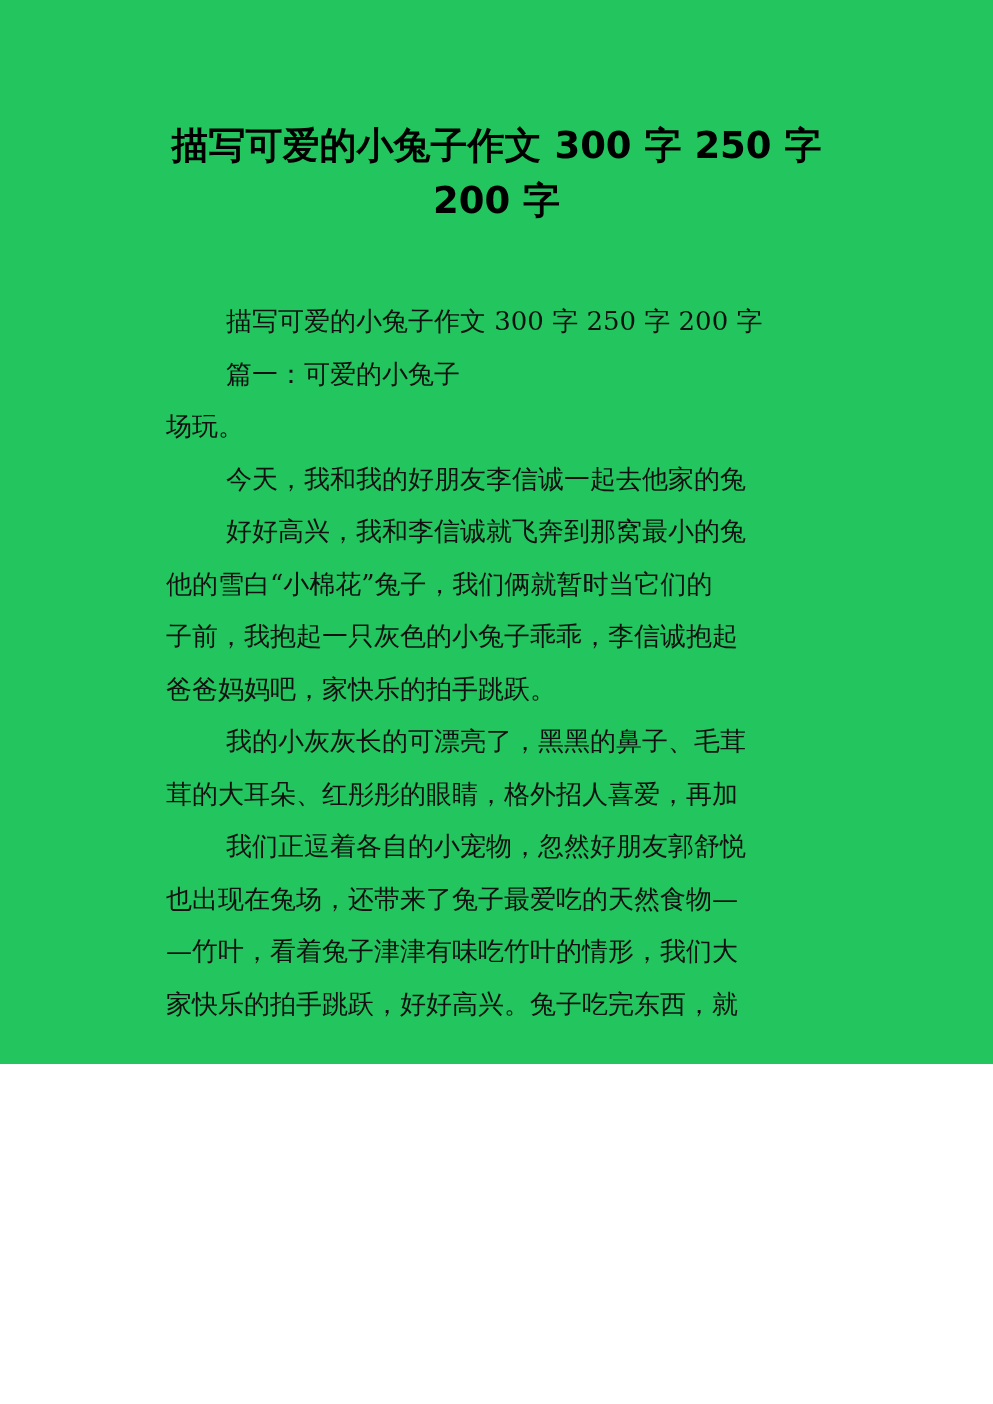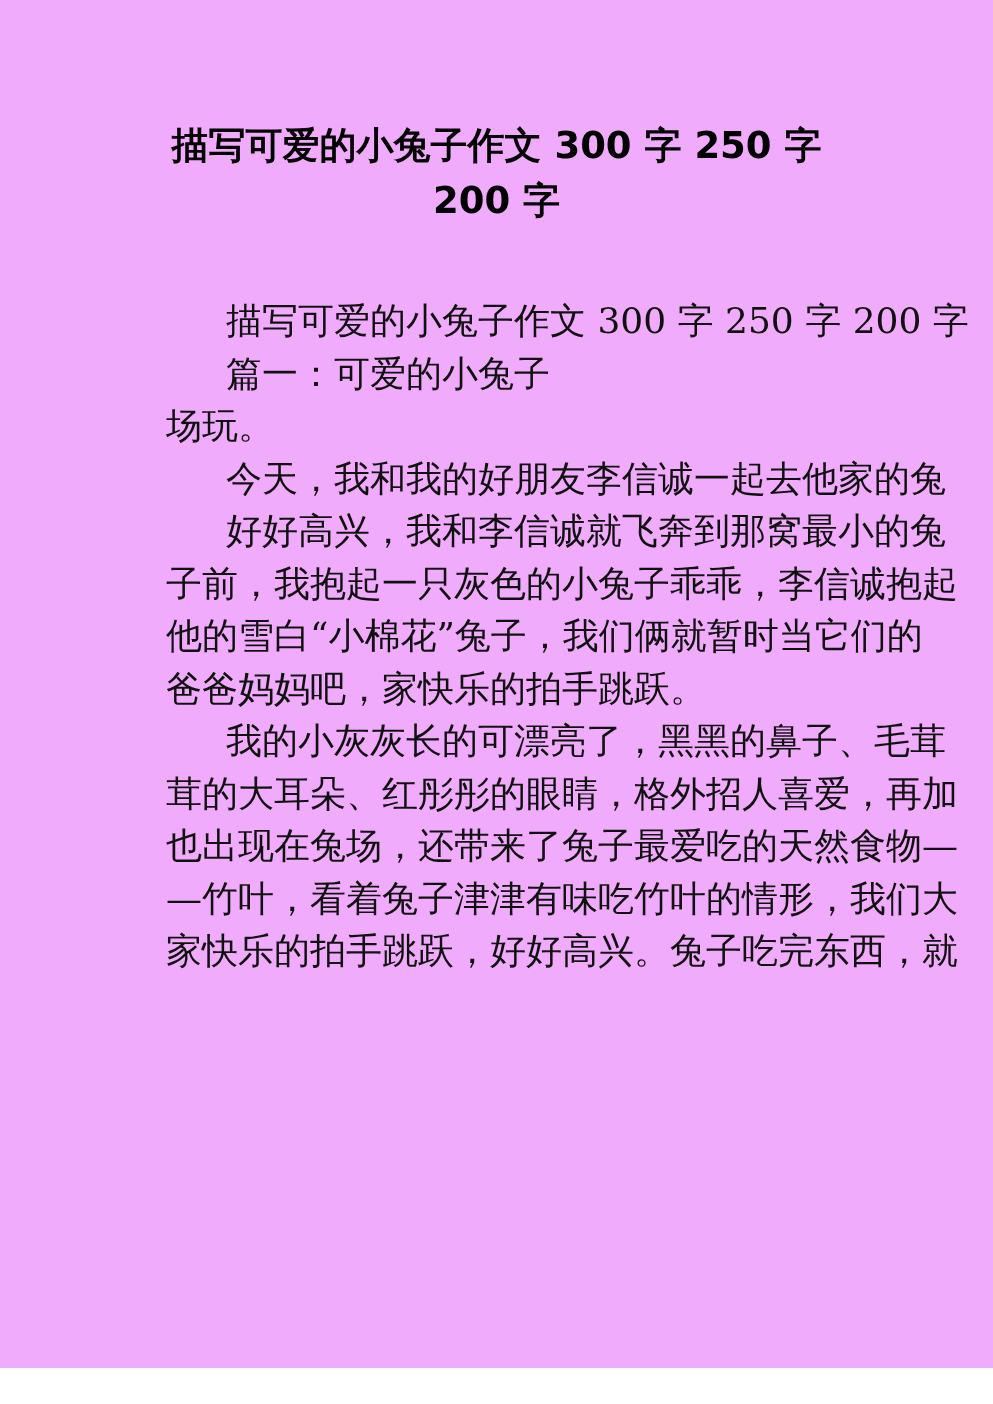--- a/index.html
+++ b/index.html
@@ -12,22 +12,22 @@
       height: 1404px;
       position: relative;
       overflow: hidden;
       color: #111111;
     }
     .page {
       position: absolute;
       left: 0;
       top: 0;
       width: 993px;
-      height: 1368px;
-      background: #f0abfc;
+      height: 1064px;
+      background: #22c55e;
     }
     .doc-title {
       position: absolute;
       left: 150px;
       top: 118px;
       width: 693px;
       text-align: center;
       font-family: "DejaVu Sans", "Liberation Sans", sans-serif;
       font-weight: bold;
       font-size: 37px;
@@ -38,21 +38,21 @@
     .doc-title .title-line {
       display: block;
       white-space: nowrap;
     }
     .body-text {
       position: absolute;
       left: 166px;
       top: 295px;
       width: 662px;
       font-family: "DejaVu Serif", "Liberation Serif", serif;
-      font-size: 36px;
+      font-size: 26px;
       line-height: 52.5px;
       color: #111111;
     }
     .para {
       margin: 0;
       padding: 0;
     }
     .line {
       display: block;
       white-space: nowrap;
@@ -82,31 +82,32 @@
       <span class="line indent">篇一：可爱的小兔子</span>
     </p>
 
     <p class="para">
       <span class="line">场玩。</span>
       <span class="line indent">今天，我和我的好朋友李信诚一起去他家的兔</span>
     </p>
 
     <p class="para">
       <span class="line indent">好好高兴，我和李信诚就飞奔到那窝最小的兔</span>
+      <span class="line">他的雪白“小棉花”兔子，我们俩就暂时当它们的</span>
       <span class="line">子前，我抱起一只灰色的小兔子乖乖，李信诚抱起</span>
-      <span class="line">他的雪白“小棉花”兔子，我们俩就暂时当它们的</span>
       <span class="line">爸爸妈妈吧，家快乐的拍手跳跃。</span>
     </p>
 
     <p class="para">
       <span class="line indent">我的小灰灰长的可漂亮了，黑黑的鼻子、毛茸</span>
       <span class="line">茸的大耳朵、红彤彤的眼睛，格外招人喜爱，再加</span>
     </p>
 
     <p class="para">
+      <span class="line indent">我们正逗着各自的小宠物，忽然好朋友郭舒悦</span>
       <span class="line">也出现在兔场，还带来了兔子最爱吃的天然食物—</span>
       <span class="line">—竹叶，看着兔子津津有味吃竹叶的情形，我们大</span>
       <span class="line">家快乐的拍手跳跃，好好高兴。兔子吃完东西，就</span>
     </p>
 
 
   </div>
 </div>
 
 </body></html>

